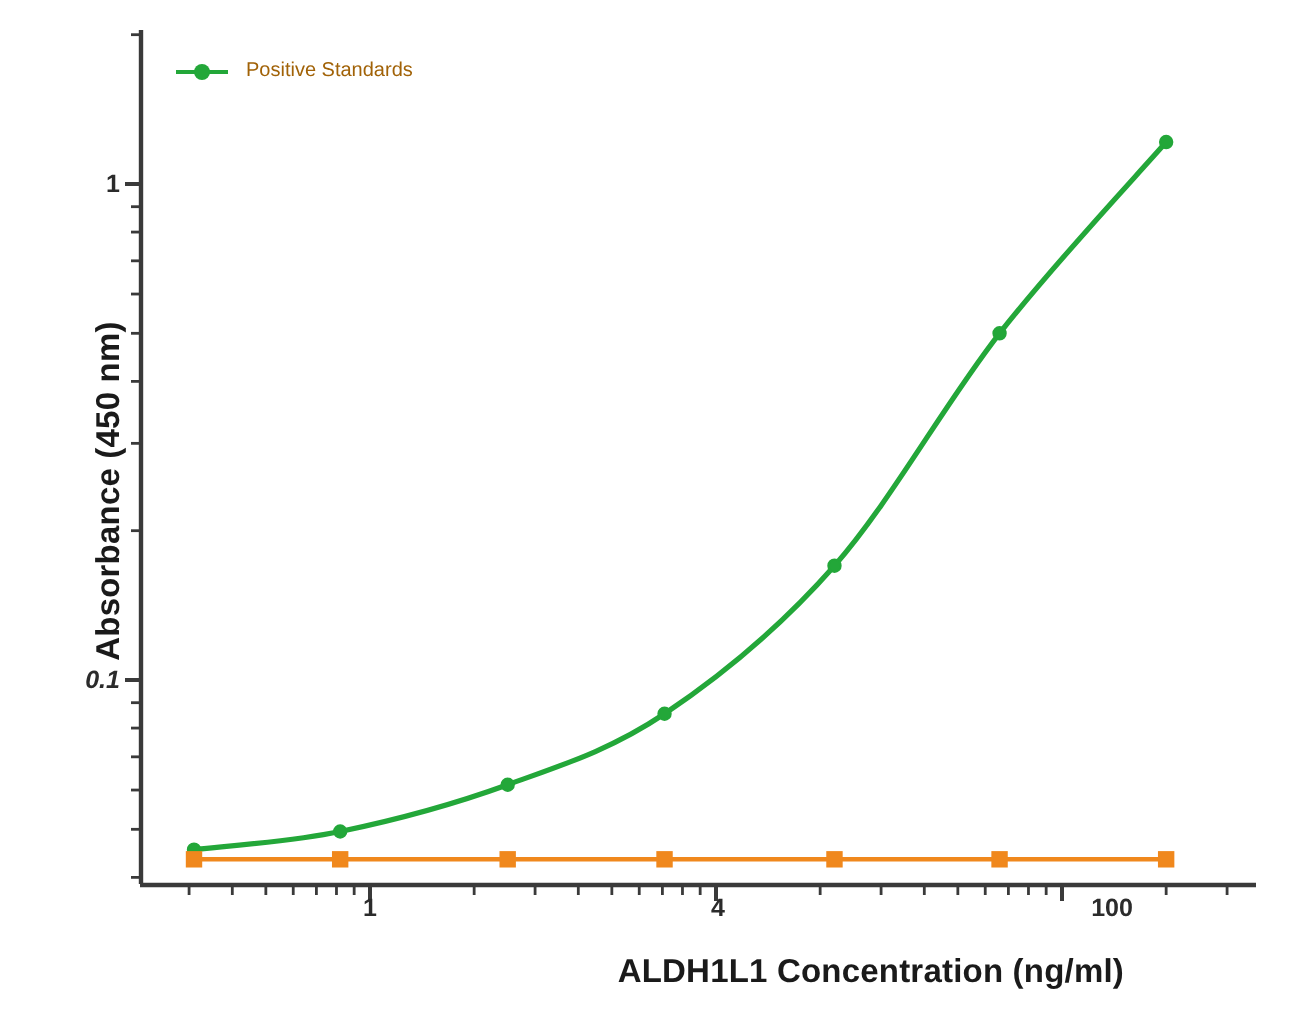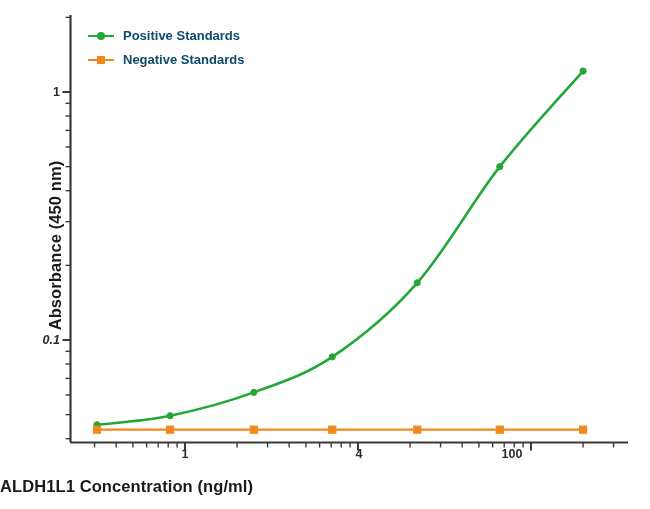--- a/index.html
+++ b/index.html
@@ -32,21 +32,21 @@
     font-size: 16.5px;
     font-weight: bold;
     color: #1a1a1a;
     letter-spacing: 0.1px;
     white-space: nowrap;
   }
   #x-axis-title {
     left: 0;
     top: 477px;
     width: 562px;
-    text-align: left;
+    text-align: right;
   }
   #y-axis-title {
     left: -95px;
     top: 236px;
     width: 300px;
     text-align: center;
     transform: rotate(-90deg);
     transform-origin: 50% 50%;
   }
   .tick-label {
@@ -93,23 +93,23 @@
   }
   .legend-key .lk-marker {
     position: absolute;
     left: 9px;
     top: 3px;
     width: 8px;
     height: 8px;
   }
   .legend-key .lk-marker.round { border-radius: 50%; }
   .legend-label {
-    font-size: 13px;
-    font-weight: bold;
-    color: #0c4a6e;
+    font-size: 10px;
+    font-weight: normal;
+    color: #a16207;
     white-space: nowrap;
     line-height: 16px;
   }
 </style>
 </head>
 <body>
 
 <div id="figure">
 
   <svg id="plot-svg" viewBox="0 0 650 509" preserveAspectRatio="none">
@@ -189,35 +189,28 @@
           <rect x="579.4781892498687" y="426.05466427524993" width="7.2" height="7.2" fill="#f0881d" stroke="#f0881d" stroke-width="1"></rect>
         </g>
       </g>
   </svg>
 
   <div class="axis-title" id="y-axis-title">Absorbance (450 nm)</div>
   <div class="axis-title" id="x-axis-title">ALDH1L1 Concentration (ng/ml)</div>
 
   <div class="tick-label xtick-label" style="left:155px; top:447px;">1</div>
   <div class="tick-label xtick-label" style="left:329px; top:447px;">4</div>
-  <div class="tick-label xtick-label" style="left:482px; top:447px;">100</div>
+  <div class="tick-label xtick-label" style="left:526px; top:447px;">100</div>
 
   <div class="tick-label ytick-label" style="left:0px; top:85px;">1</div>
   <div class="tick-label ytick-label" style="left:0px; top:333px;font-style:italic;">0.1</div>
 
   <div id="legend">
     <div class="legend-row">
       <span class="legend-key">
         <span class="lk-line" id="lk-line-0" style="background: rgb(35, 167, 57);"></span>
         <span class="lk-marker round" id="lk-mark-0" style="background: rgb(35, 167, 57);"></span>
       </span>
       <span class="legend-label">Positive Standards</span>
     </div>
-    <div class="legend-row">
-      <span class="legend-key">
-        <span class="lk-line" id="lk-line-1" style="background: rgb(240, 136, 29);"></span>
-        <span class="lk-marker" id="lk-mark-1" style="background: rgb(240, 136, 29);"></span>
-      </span>
-      <span class="legend-label">Negative Standards</span>
-    </div>
   </div>
 
 </div>
 
 </body></html>

